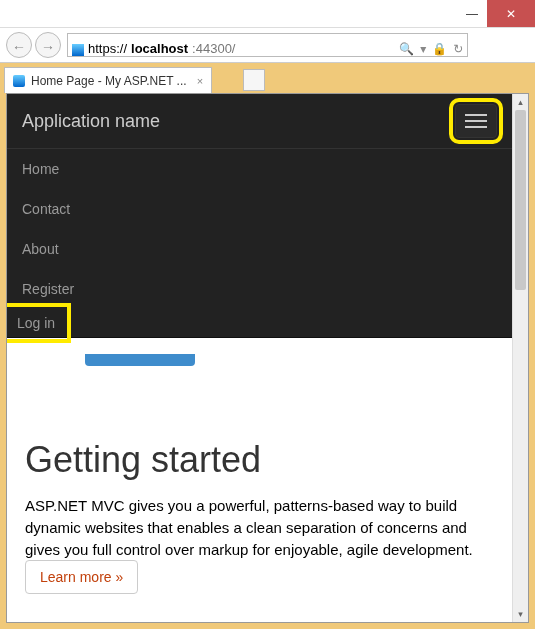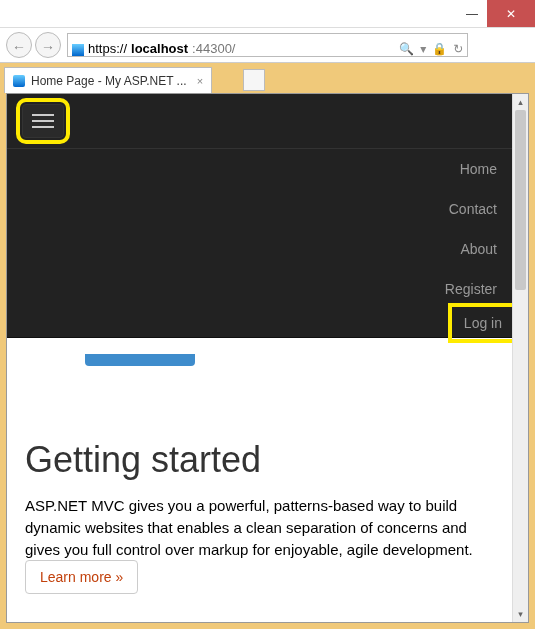--- a/index.html
+++ b/index.html
@@ -127,29 +127,29 @@
       border: 1px solid #333;
       border-radius: 4px;
       width: 42px; height: 34px;
       display: flex; flex-direction: column;
       align-items: center; justify-content: center;
       gap: 4px;
       background: #2a2a2a;
     }
     .hamburger .bar { width: 22px; height: 2px; background: #ccc; }
     .highlight-box { outline: 4px solid #ffeb00; outline-offset: 2px; }
-    .nav-list { list-style: none; text-align: right; }
+    .nav-list { list-style: none; }
     .nav-list li a {
       display: block;
       padding: 12px 15px;
       color: #999;
       text-decoration: none;
       font-size: 14px;
     }
-    .login-box { display: inline-block; margin-left: 42px; }
+    .login-box { display: inline-block; }
     .content { padding: 16px 18px; }
     .btn-primary-peek {
       display: inline-block; width: 110px; height: 12px;
       background: #3e8ccc; border-radius: 0 0 4px 4px;
       margin-left: 60px;
     }
     h1.heading { font-size: 36px; font-weight: 500; color: #333; margin-top: 70px; margin-bottom: 14px; }
     p.lead { font-size: 15px; line-height: 1.45; color: #000000; }
     .btn-default {
       display: inline-block;
@@ -198,20 +198,21 @@
     <span class="close-x">×</span>
   </div>
   <div class="newtab"></div>
 </div>
 
 <div class="viewport">
   <div class="scroll-area">
 
     <div class="navbar">
       <div class="navbar-header">
+        <a class="brand">Application name</a>
         <div class="hamburger highlight-box">
           <span class="bar"></span>
           <span class="bar"></span>
           <span class="bar"></span>
         </div>
       </div>
       <ul class="nav-list">
         <li>
             <a>Home</a>
           </li>

